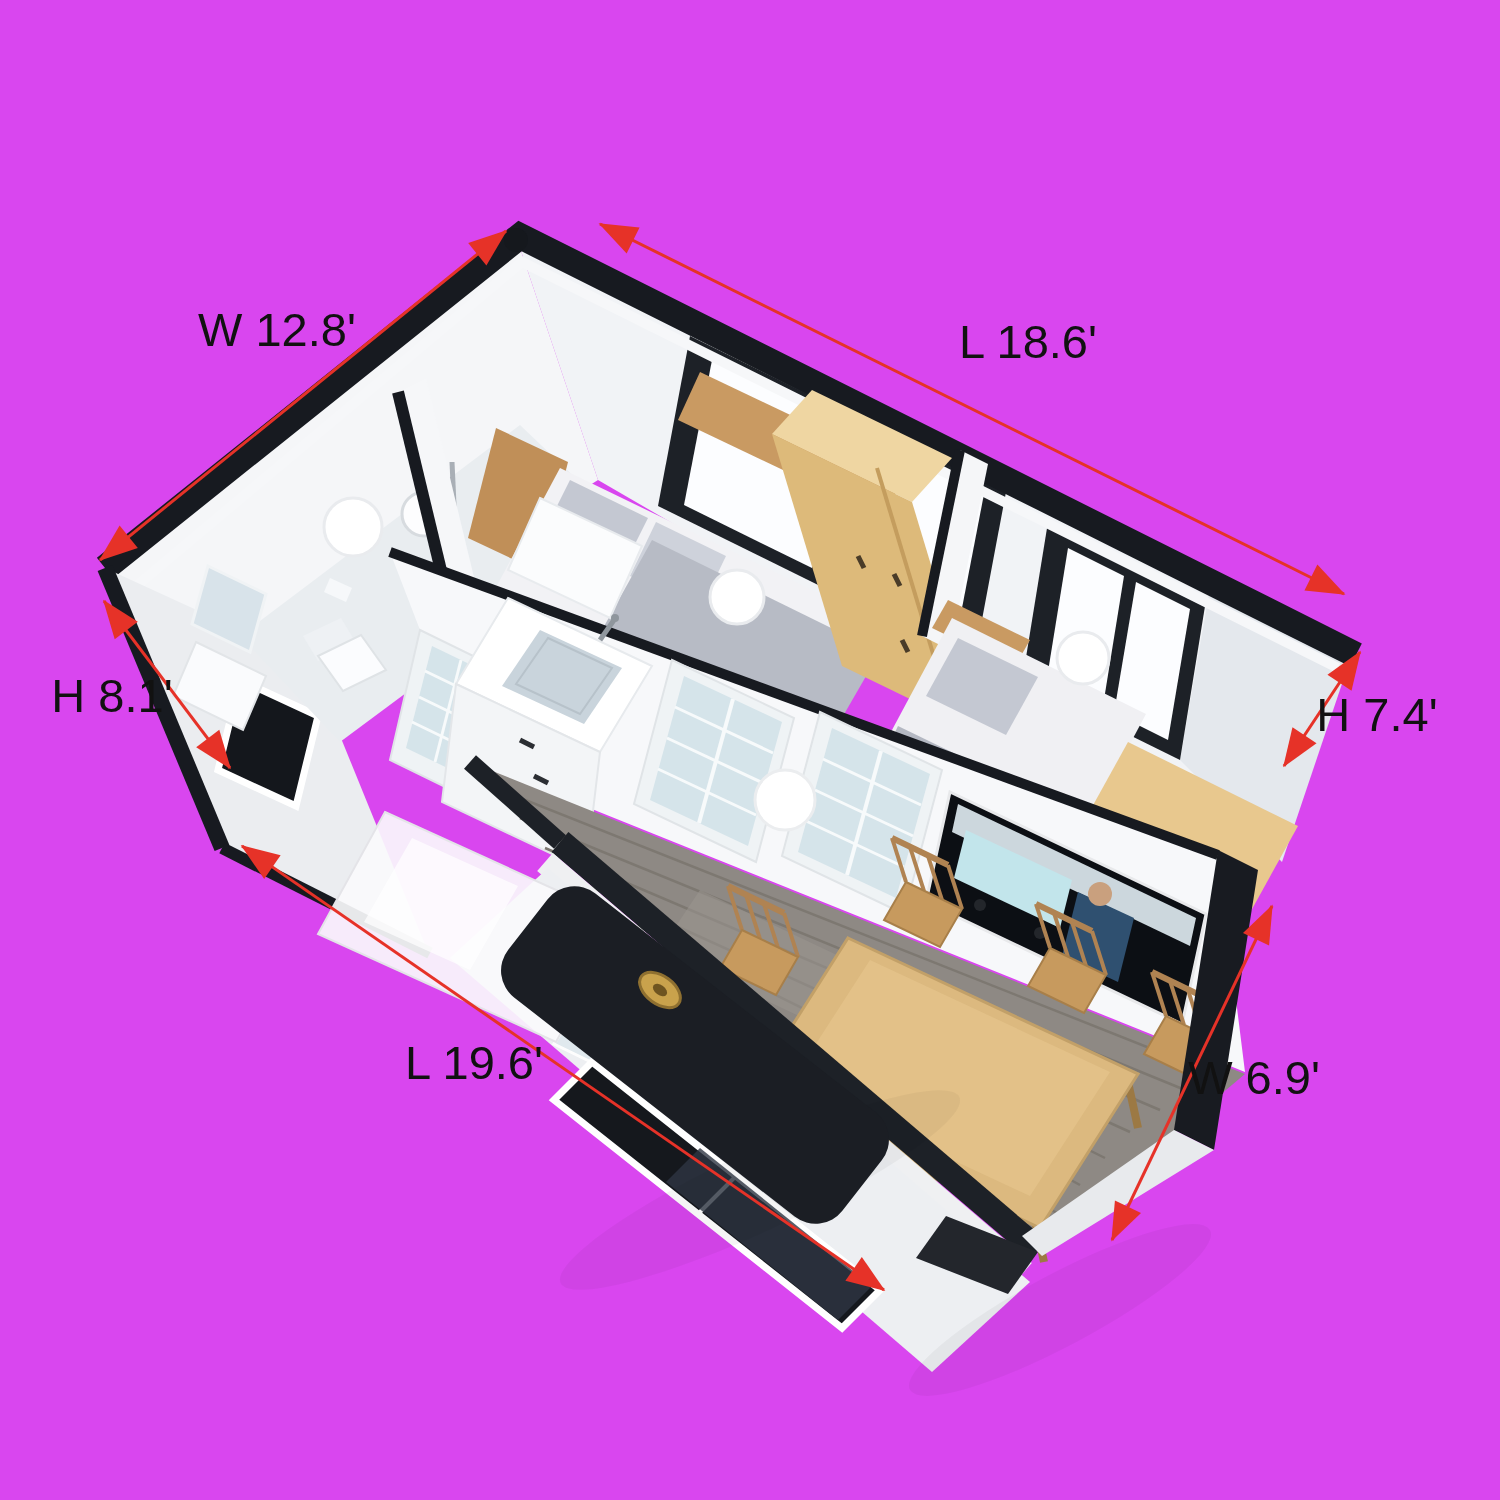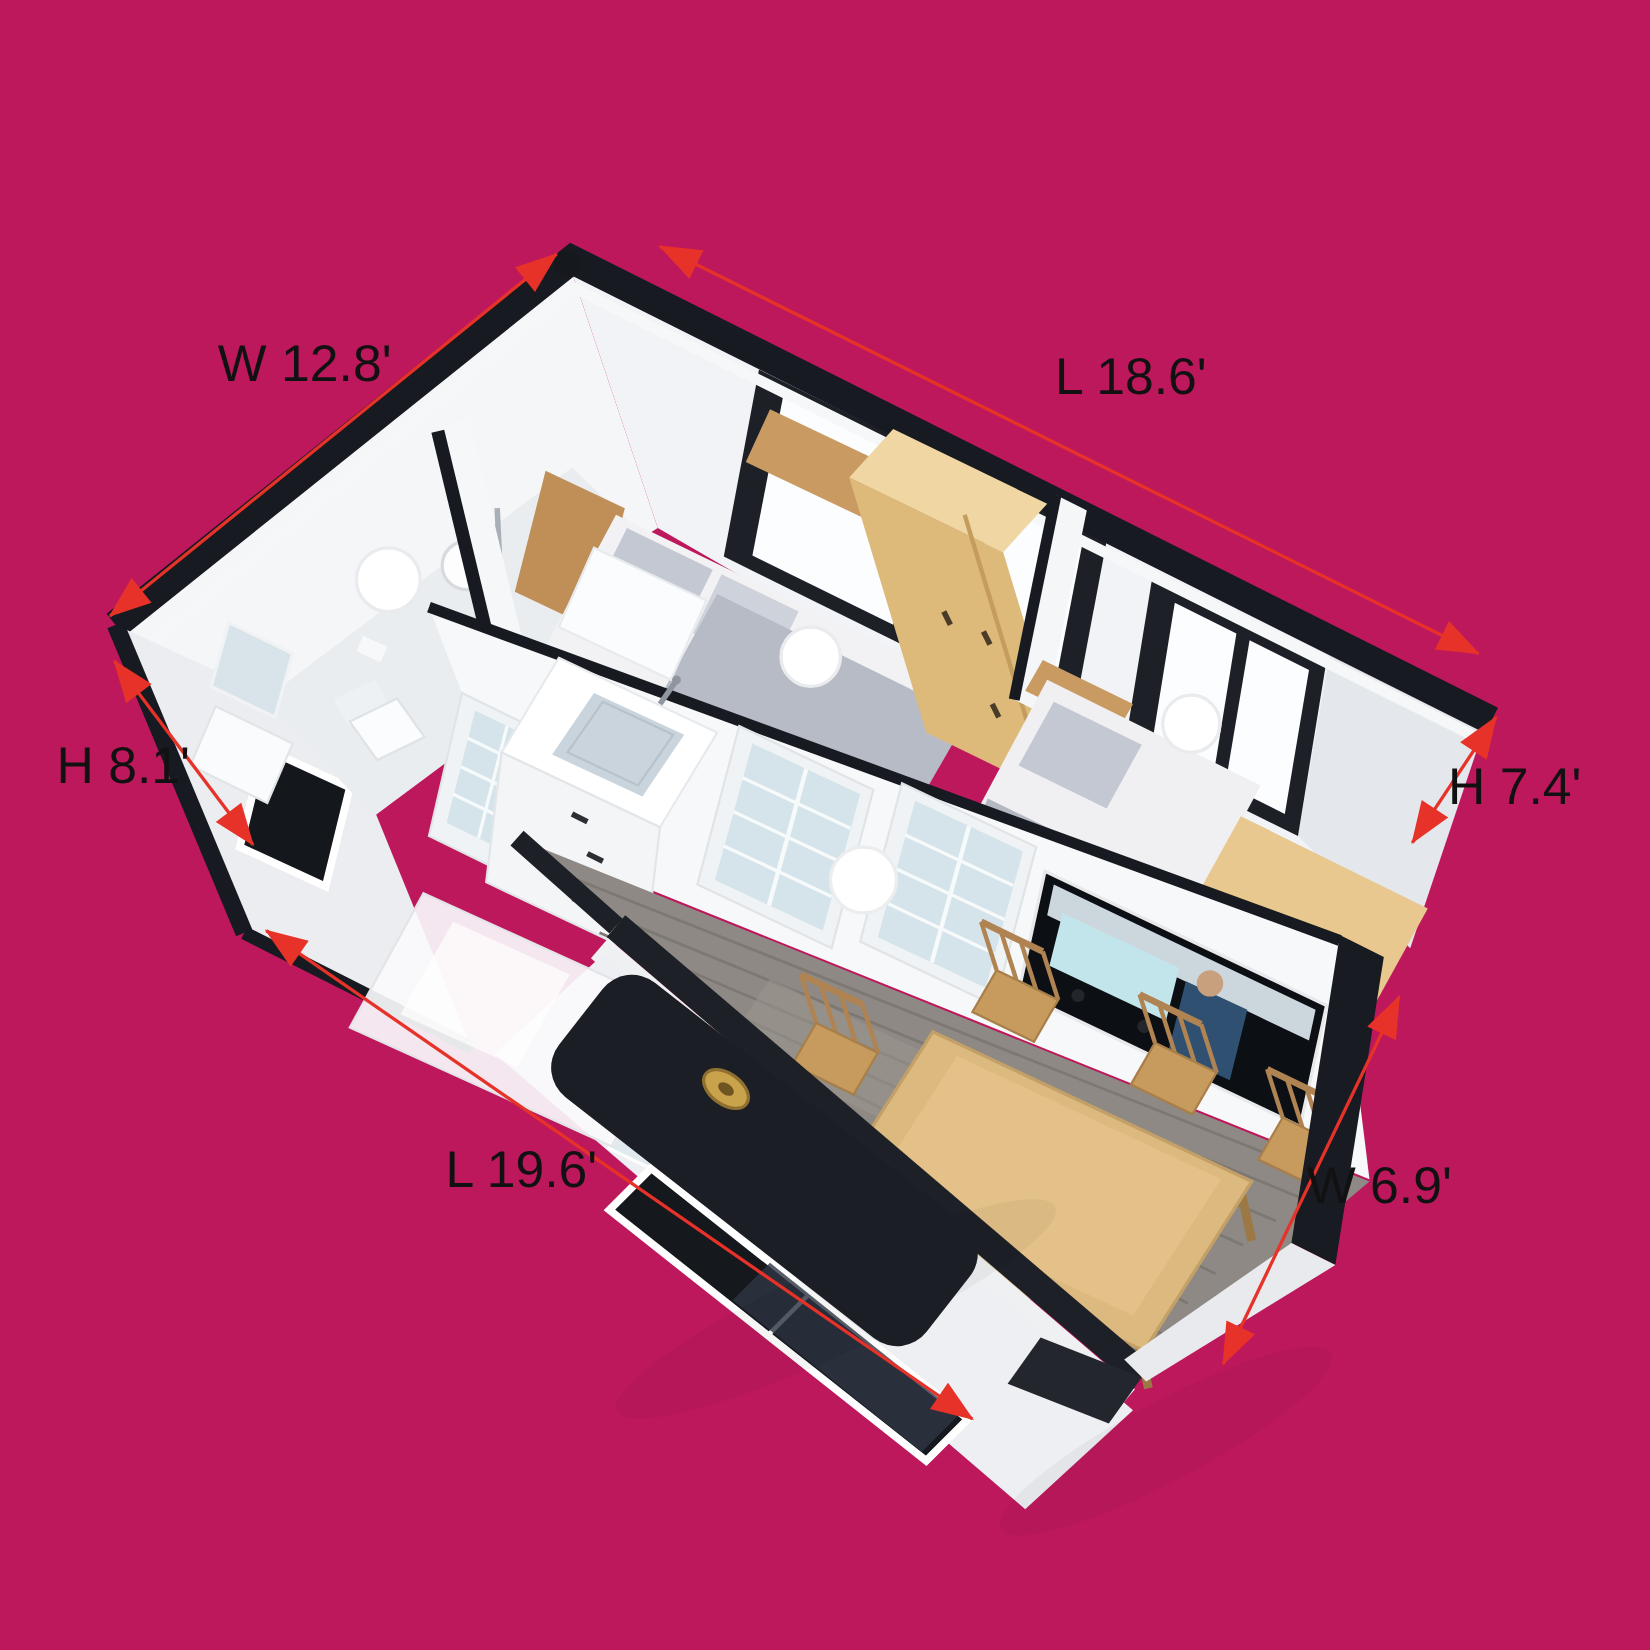--- a/index.html
+++ b/index.html
@@ -1,16 +1,16 @@
 <!DOCTYPE html>
 <html><head>
 <meta charset="utf-8">
 <style>
   html,body{margin:0;padding:0;background:#ffffff;}
-  .scene{position:relative;width:1500px;height:1500px;background:#be185d;overflow:hidden;
+  .scene{position:relative;width:1500px;height:1500px;background:#d946ef;overflow:hidden;
          font-family:"Liberation Sans", sans-serif;}
   svg{display:block;}
   .dim-label{font-family:"Liberation Sans", sans-serif;font-size:47px;fill:#111111;}
 </style>
 </head>
 <body>
 
 <div class="scene">
 <svg width="1500" height="1500" viewBox="0 0 1500 1500">
   <defs>

